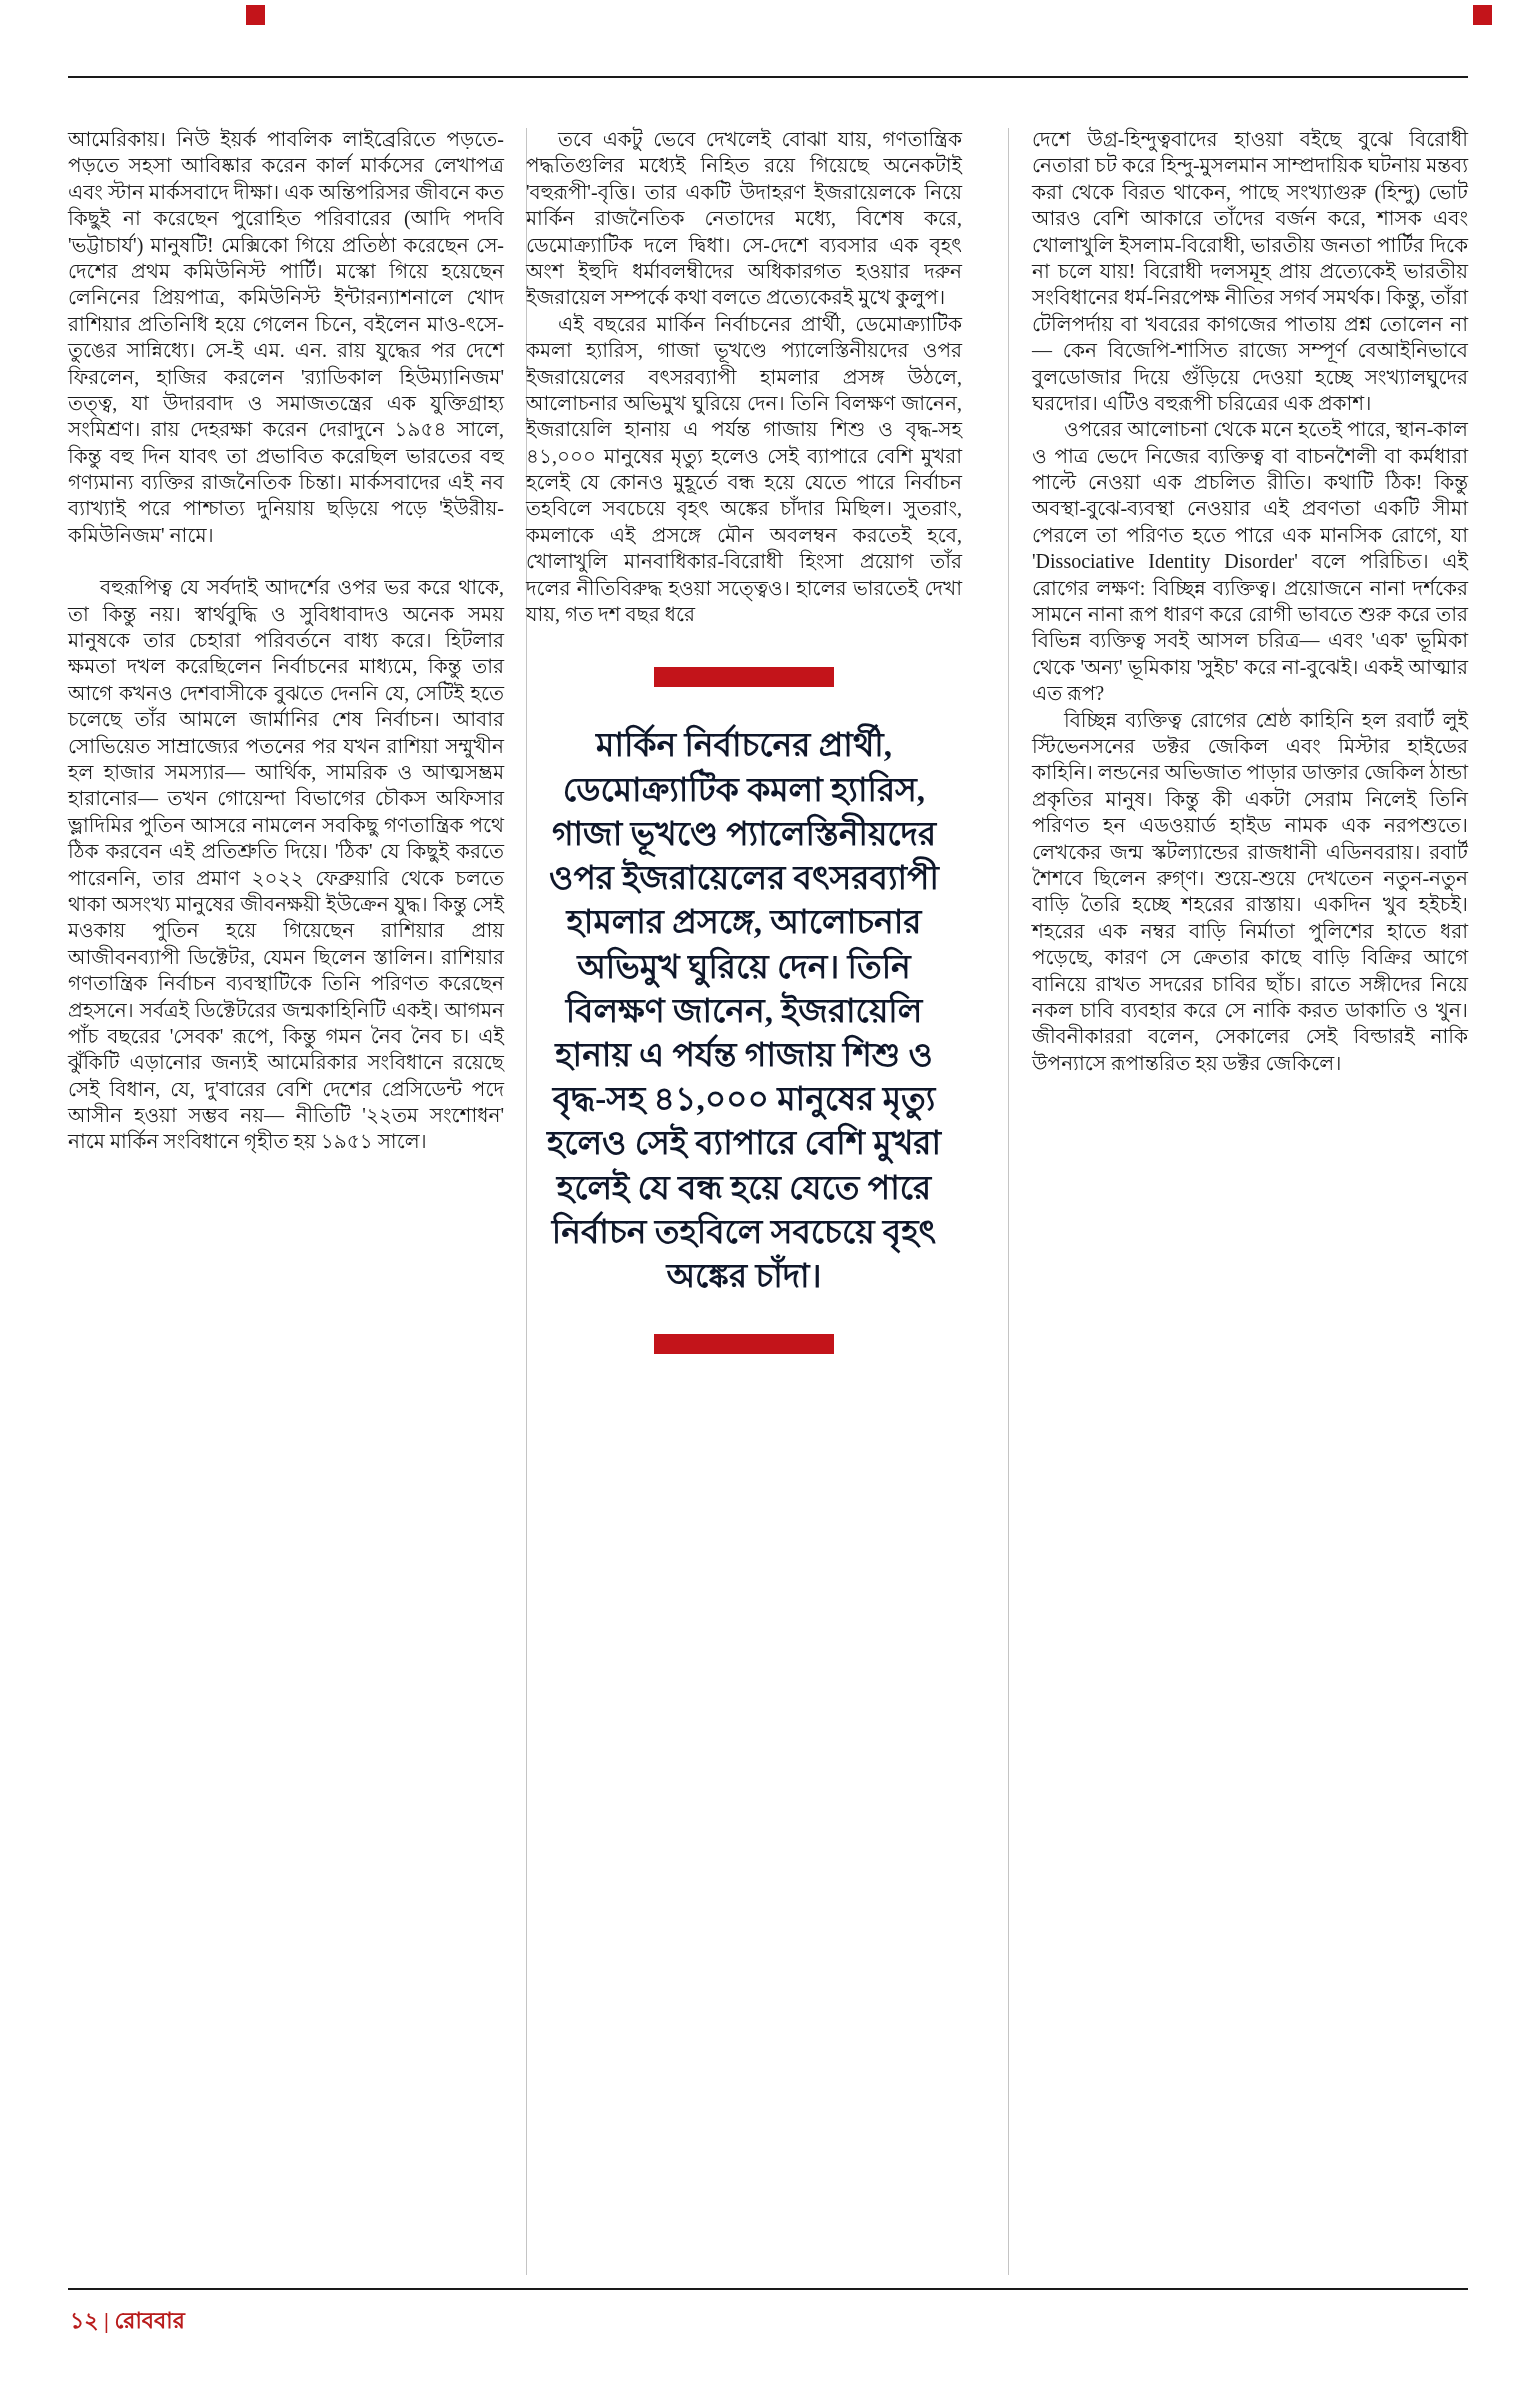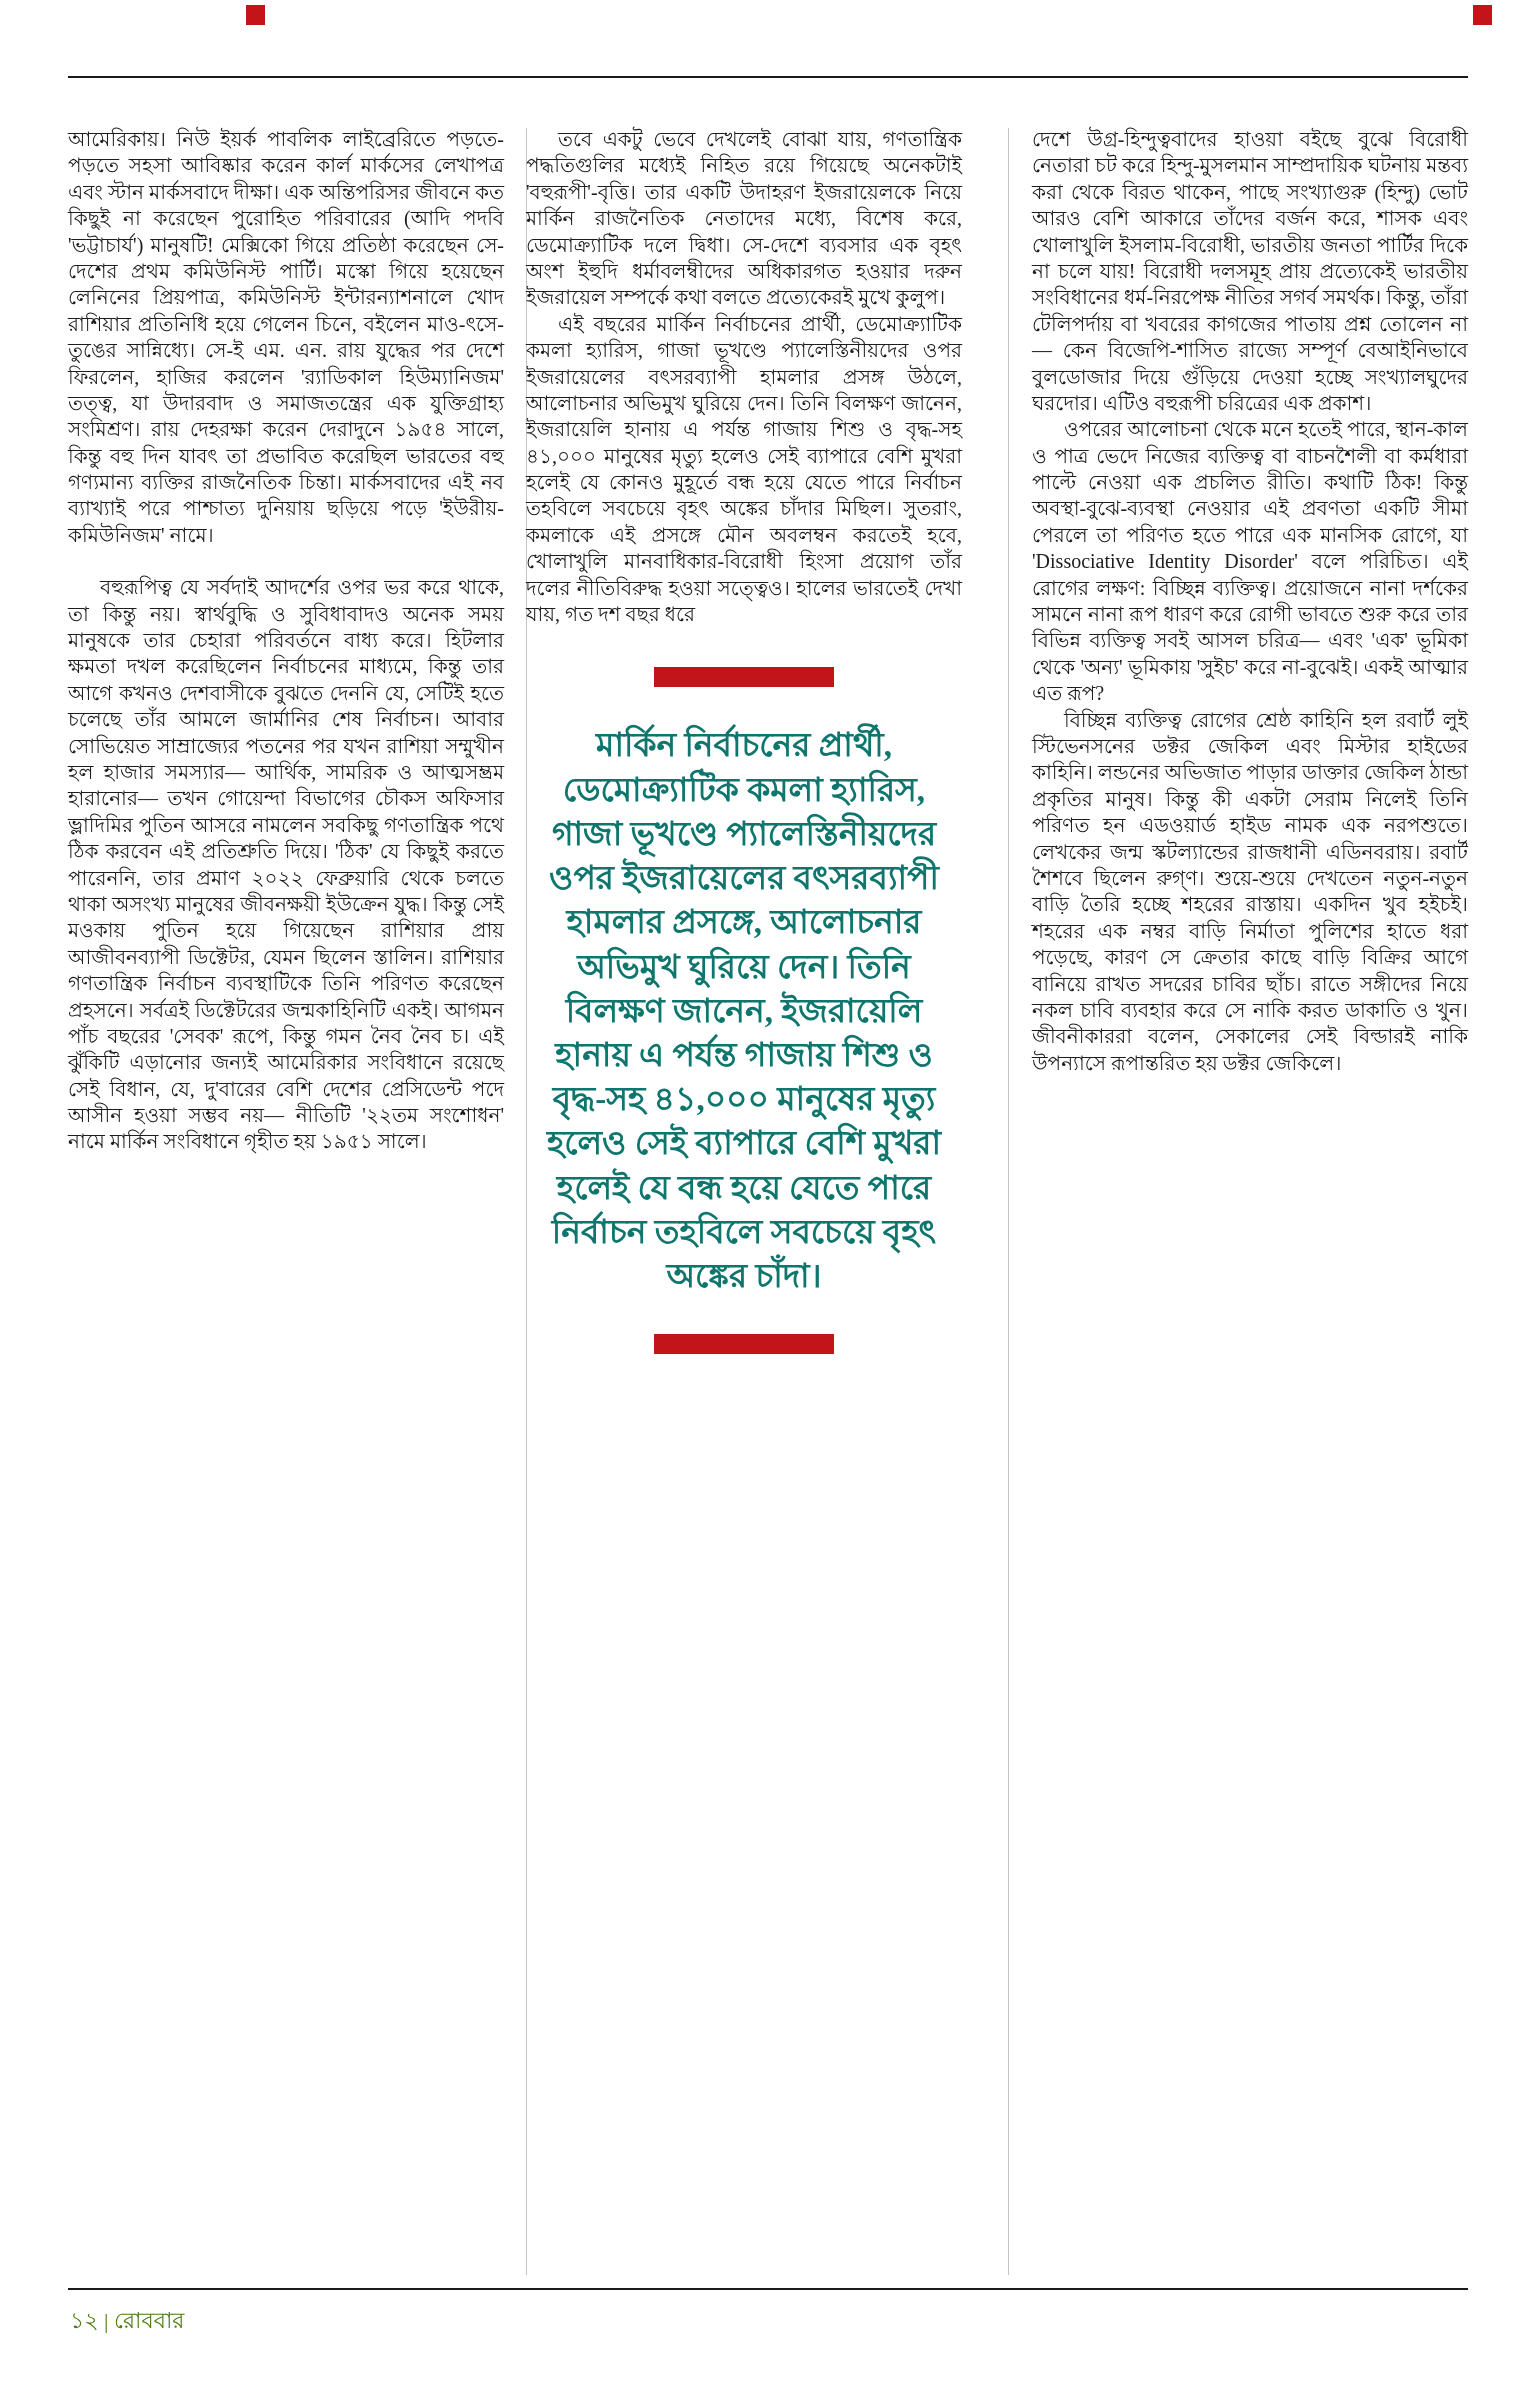--- a/index.html
+++ b/index.html
@@ -77,38 +77,38 @@
     background:var(--accent_red);
     margin:0 auto;
   }
   .quote-bar.top{margin-bottom:36px;}
   .quote-bar.bottom{margin-top:36px;}
   .quote-text{
     font-size:33px;
     font-weight:bold;
     line-height:1.34;
     text-align:center;
-    color:#0f766e;
+    color:#0f172a;
   }
 
   .footer-rule{
     position:absolute;
     left:68px;
     top:2288px;
     width:1400px;
     height:1.6px;
     background:var(--rule);
   }
   .page-footer{
     position:absolute;
     left:70px;
     top:2303px;
     font-size:22px;
-    font-weight:400;
-    color:#4d7c0f;
+    font-weight:700;
+    color:#b91c1c;
     text-align:right;
   }
 </style>
 </head>
 <body>
 
 <div class="page">
 
   <div class="reg-mark left"></div>
   <div class="reg-mark right"></div>

